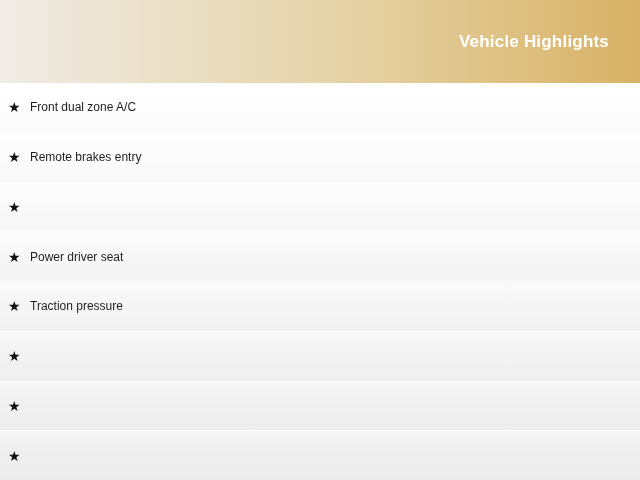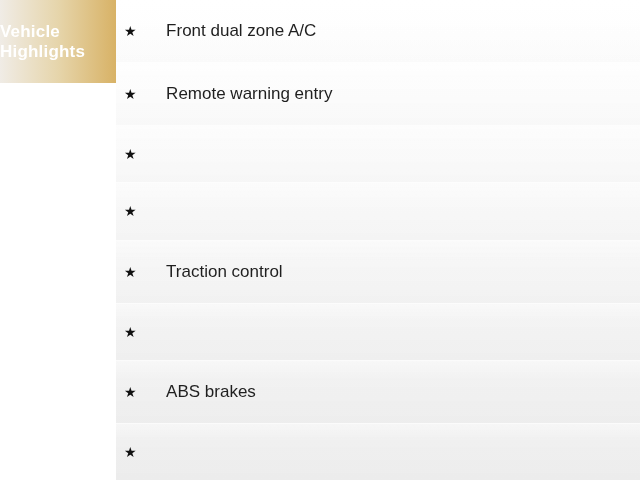--- a/index.html
+++ b/index.html
@@ -10,21 +10,21 @@
     width: 640px;
     height: 480px;
     overflow: hidden;
     font-family: "Liberation Sans", "DejaVu Sans", sans-serif;
     background: #ffffff;
   }
   .panel {
     width: 640px;
     height: 480px;
     display: flex;
-    flex-direction: row;
+    flex-direction: column;
   }
   .header {
     height: 83px;
     flex: 0 0 83px;
     background: linear-gradient(to right, #f0ece6 0%, #e6d5ab 50%, #d8b266 100%);
     display: flex;
     align-items: center;
     justify-content: flex-end;
     padding-right: 31px;
     box-sizing: border-box;
@@ -54,55 +54,54 @@
   }
   .star {
     width: 22px;
     flex: 0 0 22px;
     font-size: 14px;
     line-height: 1;
     color: #111111;
     text-align: left;
   }
   .label {
-    font-size: 17px;
+    font-size: 12px;
     color: #1f1f1f;
-    margin-left: 20px;
   }
 </style>
 </head>
 <body>
 
 <div class="panel">
   <div class="header">
     <span class="header-title">Vehicle Highlights</span>
   </div>
   <div class="list">
       <div class="row">
         <span class="star">★</span>
         <span class="label">Front dual zone A/C</span>
       </div>
       <div class="row">
         <span class="star">★</span>
-        <span class="label">Remote warning entry</span>
+        <span class="label">Remote brakes entry</span>
+      </div>
+      <div class="row">
+        <span class="star">★</span>
+      </div>
+      <div class="row">
+        <span class="star">★</span>
+        <span class="label">Power driver seat</span>
+      </div>
+      <div class="row">
+        <span class="star">★</span>
+        <span class="label">Traction pressure</span>
       </div>
       <div class="row">
         <span class="star">★</span>
       </div>
       <div class="row">
         <span class="star">★</span>
       </div>
       <div class="row">
         <span class="star">★</span>
-        <span class="label">Traction control</span>
-      </div>
-      <div class="row">
-        <span class="star">★</span>
-      </div>
-      <div class="row">
-        <span class="star">★</span>
-        <span class="label">ABS brakes</span>
-      </div>
-      <div class="row">
-        <span class="star">★</span>
       </div>
     </div>
 </div>
 
 </body></html>

